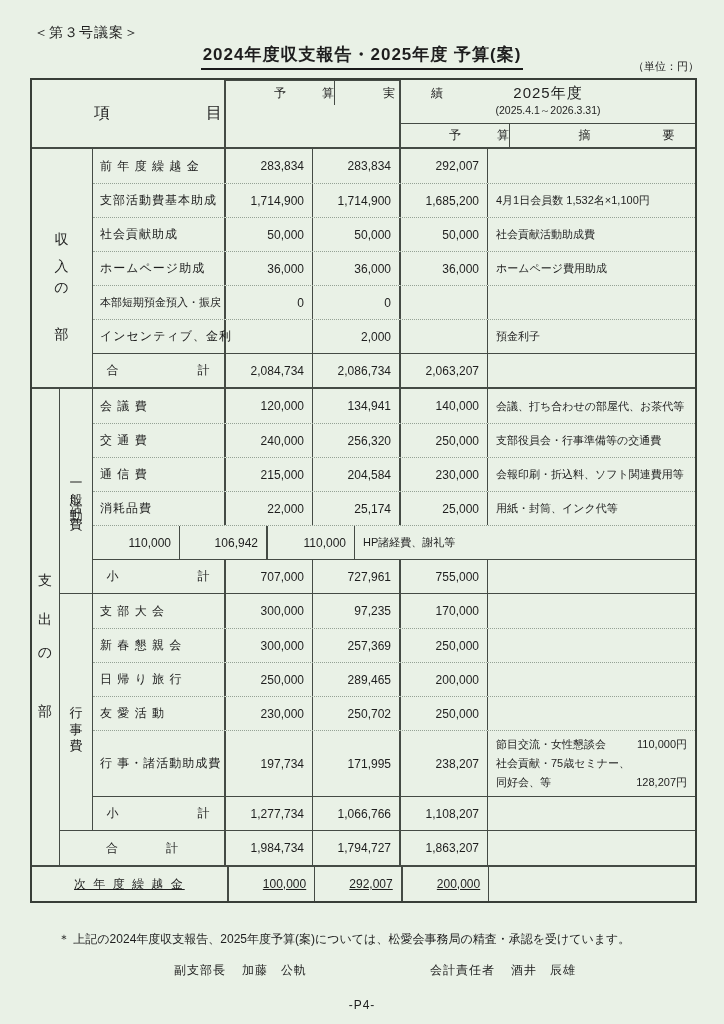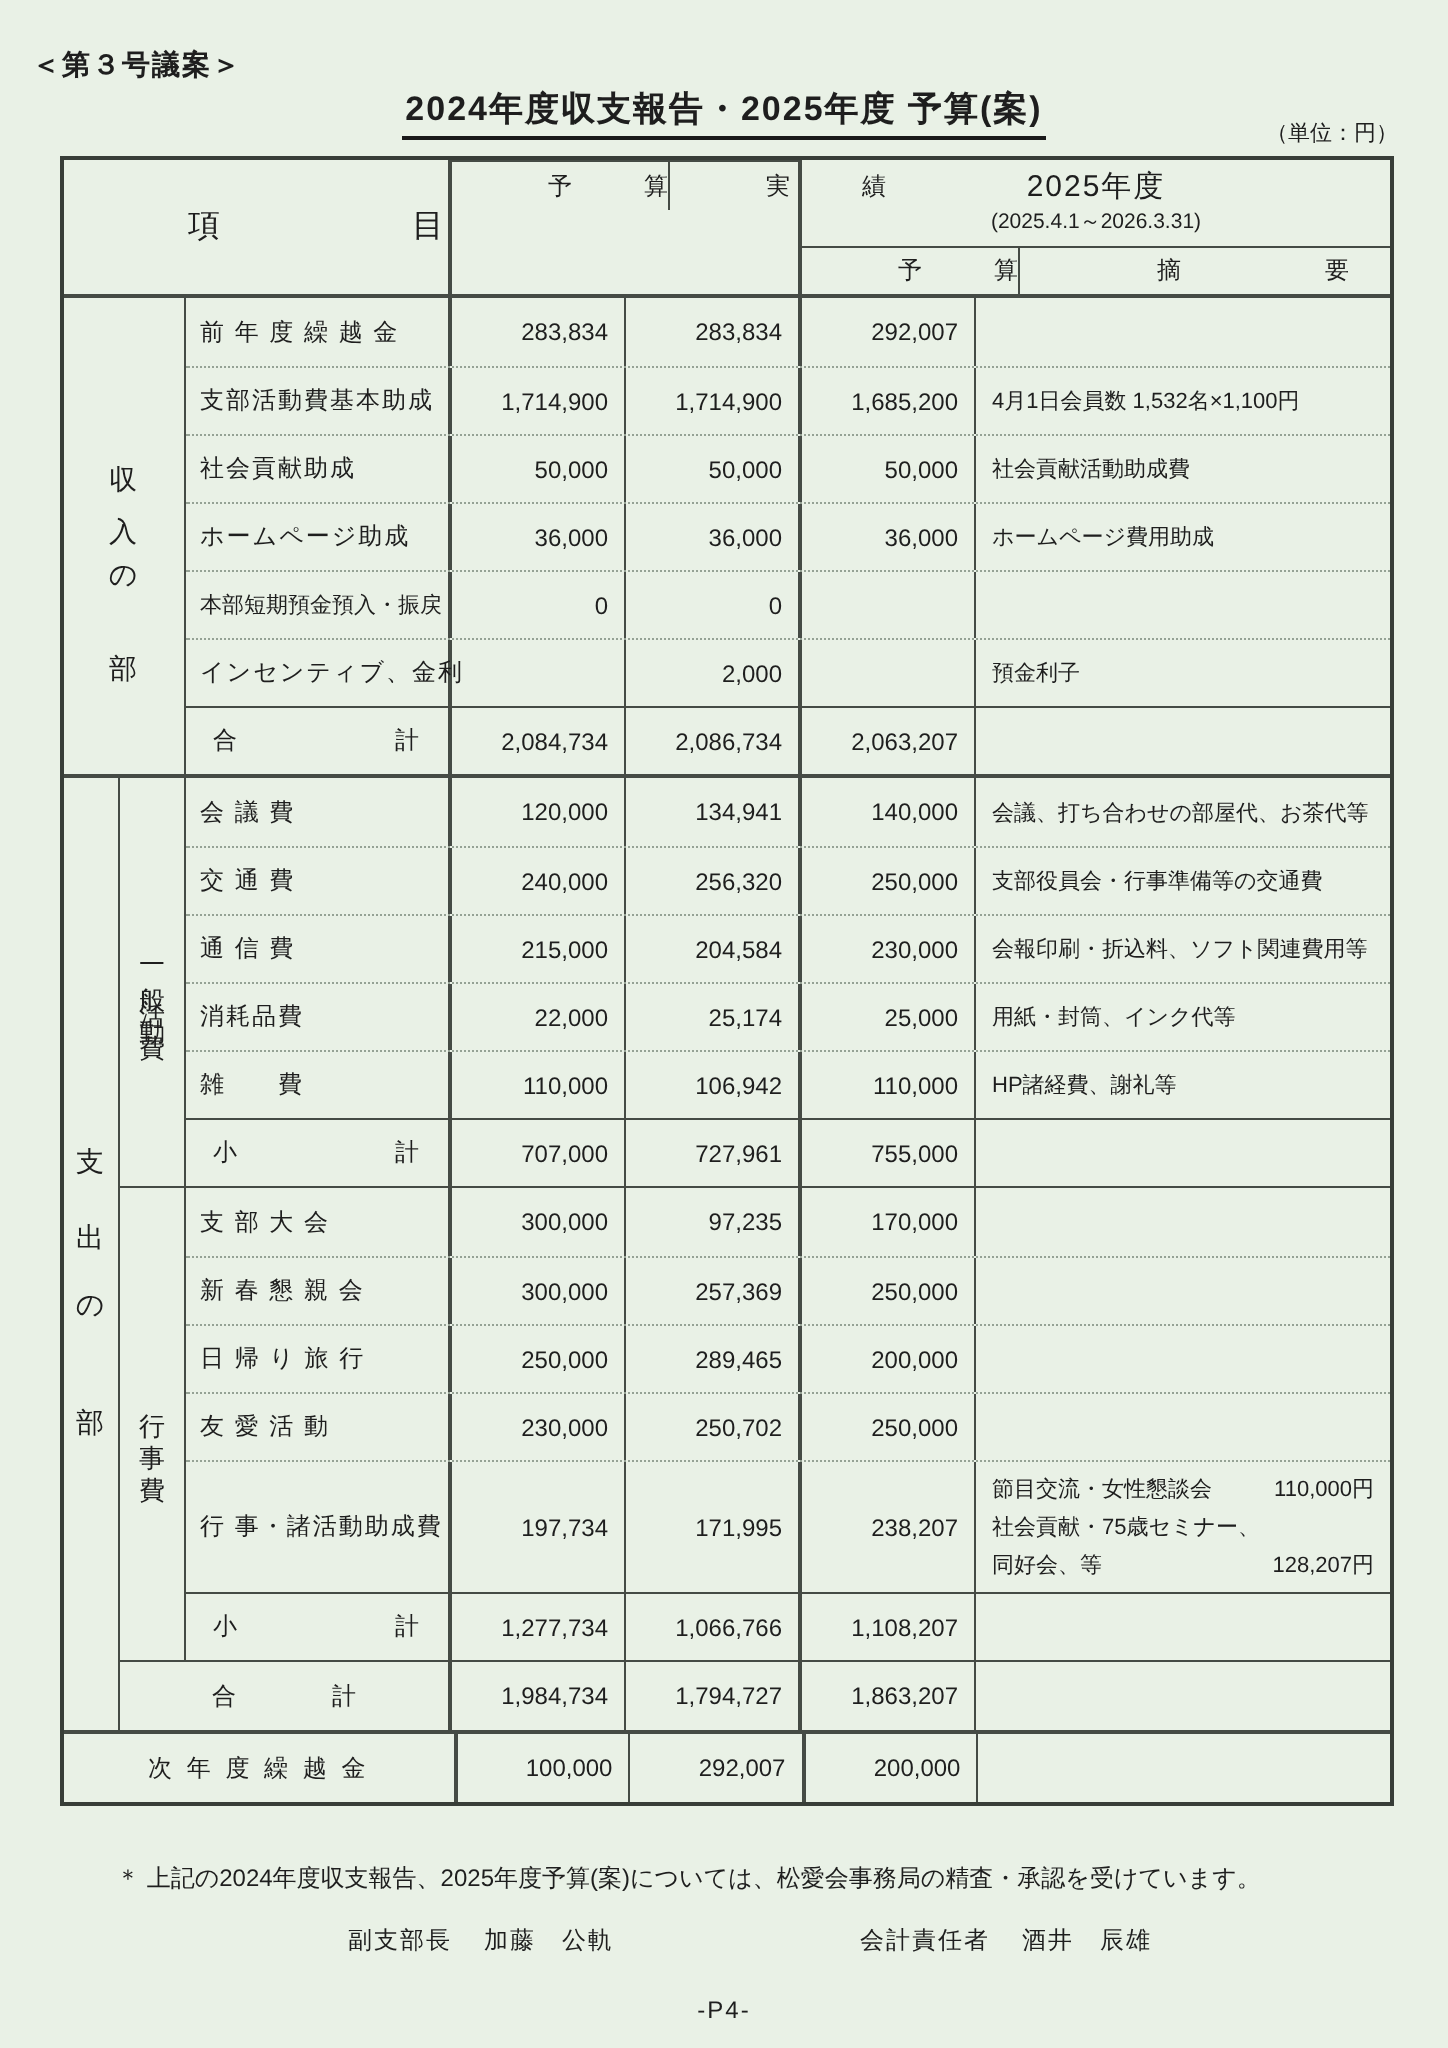--- a/index.html
+++ b/index.html
@@ -5,21 +5,21 @@
   :root{
     --bg:#e9f1e6;
     --ink:#1e1e1e;
     --line:#454b45;
     --dot:#95a295;
   }
   *{box-sizing:border-box;margin:0;padding:0;}
   body{background:#cfcfcf;font-family:"Liberation Sans","DejaVu Sans",sans-serif;color:var(--ink);}
   .page{position:relative;width:724px;height:1024px;background:var(--bg);margin:0 auto;overflow:hidden;}
 
-  .tag{position:absolute;left:16px;top:24px;font-size:14px;font-weight:bold;letter-spacing:1px;}
+  .tag{position:absolute;left:34px;top:24px;font-size:14px;font-weight:normal;letter-spacing:1px;}
   .title-wrap{position:absolute;left:0;right:0;top:43px;text-align:center;}
   .title{display:inline-block;font-size:17px;font-weight:bold;letter-spacing:1px;border-bottom:2px solid #1a1a1a;padding:0 2px 2px 2px;}
   .unit{position:absolute;right:25px;top:59px;font-size:11px;}
 
   .tbl{position:absolute;left:30px;top:78px;width:667px;border:2px solid #383e38;}
 
   
   .hdr{display:flex;height:69px;border-bottom:2px solid var(--line);}
   .hdr-item{width:198px;border-right:2px solid var(--line);display:flex;align-items:center;justify-content:center;padding-left:60px;font-size:16px;white-space:nowrap;}
   .hgrp{display:flex;flex-direction:column;}
@@ -62,21 +62,21 @@
   .exp-col{width:32px;border-right:1px solid var(--line);}
   .v-exp{font-size:14px;letter-spacing:38px;padding-top:38px;}
   .exp-right{width:635px;display:flex;flex-direction:column;}
   .grp{display:flex;}
   .grp-col{width:33px;border-right:1px solid var(--line);}
   .v-gen{font-size:13px;letter-spacing:8px;padding-top:8px;}
   .v-evt{font-size:13px;letter-spacing:16px;padding-top:16px;}
   .grp.events{border-top:1px solid var(--line);}
   .exp-total{display:flex;height:35px;border-top:1px solid var(--line);}
   .cl-wide{width:166px;border-right:2px solid var(--line);display:flex;align-items:center;justify-content:center;font-size:12px;white-space:nowrap;}
-  .carry{display:flex;height:36px;border-top:2px solid var(--line);}
+  .carry{display:flex;height:36px;border-top:2px solid var(--line);text-decoration:underline;}
   .cl-xwide{width:198px;border-right:2px solid var(--line);display:flex;align-items:center;justify-content:center;font-size:12px;letter-spacing:2px;white-space:nowrap;}
 
   
   .note{position:absolute;left:58px;top:931px;font-size:12px;white-space:nowrap;}
   .sig{position:absolute;top:962px;font-size:12px;letter-spacing:1px;white-space:nowrap;}
   .sig1{left:174px;}
   .sig2{left:430px;}
   .sig .name{margin-left:16px;}
   .pnum{position:absolute;left:0;right:0;top:998px;text-align:center;font-size:12px;letter-spacing:1px;}
 </style>
@@ -203,21 +203,20 @@
               <div class="cr">会報印刷・折込料、ソフト関連費用等</div>
             </div>
             <div class="r">
               <div class="cl">消耗品費</div>
               <div class="cn n1">22,000</div>
               <div class="cn n2">25,174</div>
               <div class="cn n3">25,000</div>
               <div class="cr">用紙・封筒、インク代等</div>
             </div>
             <div class="r">
-              <div class="cl">雑　　費</div>
               <div class="cn n1">110,000</div>
               <div class="cn n2">106,942</div>
               <div class="cn n3">110,000</div>
               <div class="cr">HP諸経費、謝礼等</div>
             </div>
             <div class="r solid">
               <div class="cl center">小　　　　　　計</div>
               <div class="cn n1">707,000</div>
               <div class="cn n2">727,961</div>
               <div class="cn n3">755,000</div>

